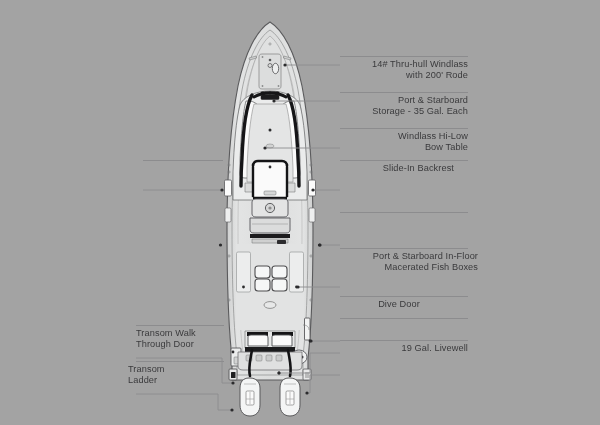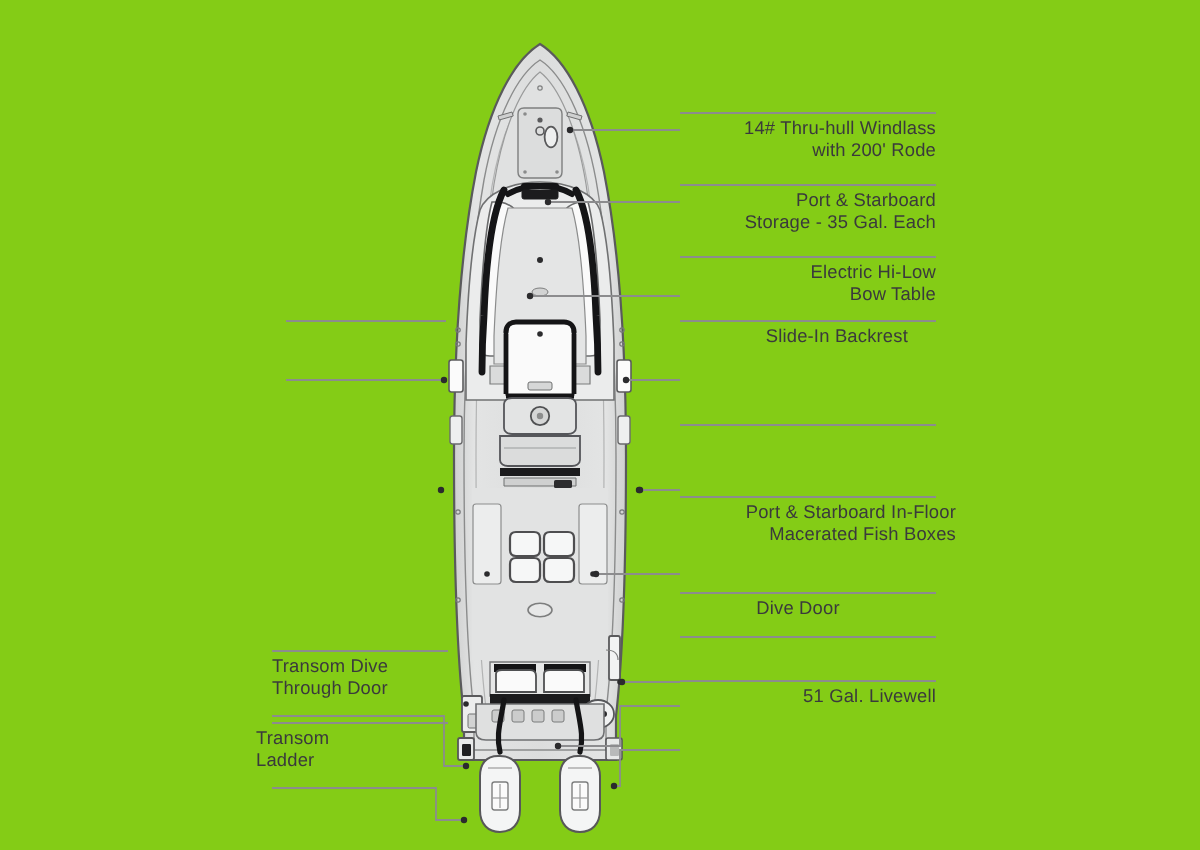--- a/index.html
+++ b/index.html
@@ -9,21 +9,21 @@
     background: #ffffff;
   }
   body {
     font-family: "Liberation Sans", sans-serif;
     -webkit-font-smoothing: antialiased;
   }
   #diagram-root {
     position: relative;
     width: 600px;
     height: 425px;
-    background: #84cc16;
+    background: #a3a3a3;
     overflow: hidden;
   }
   #boat-svg {
     position: absolute;
     left: 0;
     top: 0;
     width: 600px;
     height: 425px;
   }
   .callout {
@@ -365,43 +365,43 @@
 
   <div class="rule" style="left:340px; top:56px; width:128px;"></div>
   <div class="callout callout-right" style="left:330px; top:59px; width:138px;">14# Thru-hull Windlass
 with 200' Rode</div>
 
   <div class="rule" style="left:340px; top:92px; width:128px;"></div>
   <div class="callout callout-right" style="left:330px; top:95px; width:138px;">Port &amp; Starboard
 Storage - 35 Gal. Each</div>
 
   <div class="rule" style="left:340px; top:128px; width:128px;"></div>
-  <div class="callout callout-right" style="left:330px; top:131px; width:138px;">Electric Hi-Low
+  <div class="callout callout-right" style="left:330px; top:131px; width:138px;">Windlass Hi-Low
 Bow Table</div>
 
   <div class="rule" style="left:340px; top:160px; width:128px;"></div>
   <div class="callout callout-right" style="left:316px; top:163px; width:138px;">Slide-In Backrest</div>
 
   <div class="rule" style="left:340px; top:212px; width:128px;"></div>
 
   <div class="rule" style="left:340px; top:248px; width:128px;"></div>
   <div class="callout callout-right" style="left:336px; top:251px; width:142px;">Port &amp; Starboard In-Floor
 Macerated Fish Boxes</div>
 
   <div class="rule" style="left:340px; top:296px; width:128px;"></div>
   <div class="callout callout-right" style="left:330px; top:299px; width:138px;text-align:center;">Dive Door</div>
 
   <div class="rule" style="left:340px; top:318px; width:128px;"></div>
 
   <div class="rule" style="left:340px; top:340px; width:128px;"></div>
-  <div class="callout callout-right" style="left:330px; top:343px; width:138px;">51 Gal. Livewell</div>
+  <div class="callout callout-right" style="left:330px; top:343px; width:138px;">19 Gal. Livewell</div>
 
   <div class="rule" style="left:143px; top:160px; width:80px;"></div>
 
   <div class="rule" style="left:136px; top:325px; width:88px;"></div>
-  <div class="callout callout-left" style="left:136px; top:328px; width:100px;">Transom Dive
+  <div class="callout callout-left" style="left:136px; top:328px; width:100px;">Transom Walk
 Through Door</div>
 
   <div class="rule" style="left:136px; top:361px; width:88px;"></div>
   <div class="callout callout-left" style="left:128px; top:364px; width:100px;">Transom
 Ladder</div>
 
 </div>
 
 </body></html>

